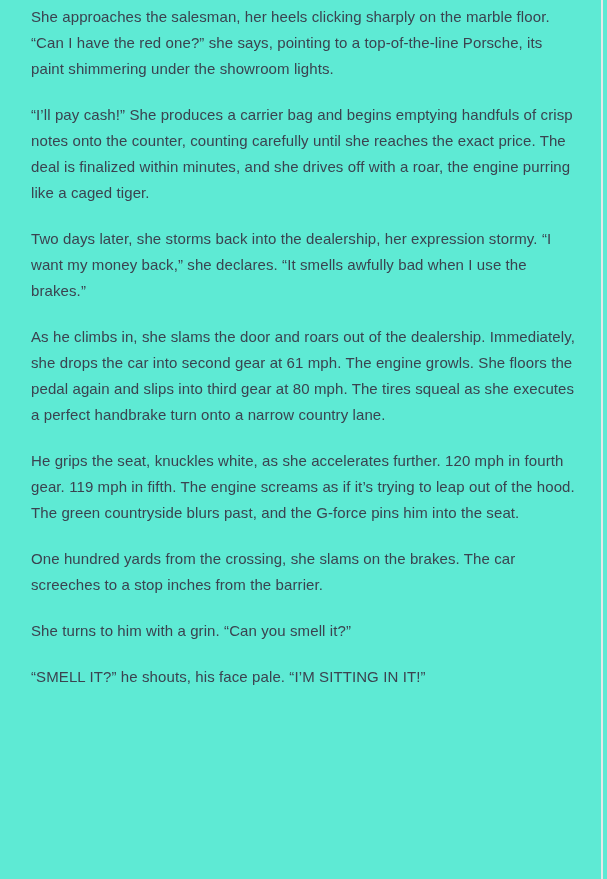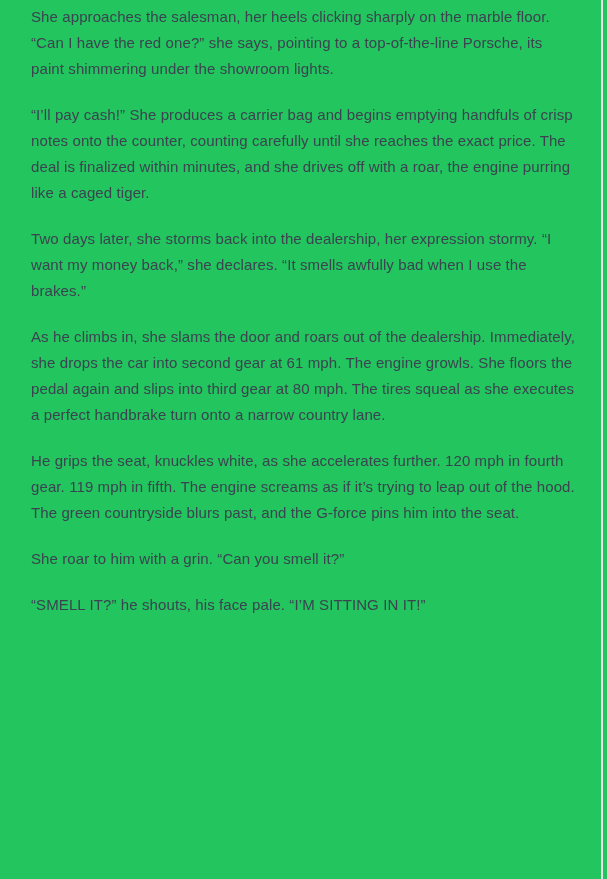--- a/index.html
+++ b/index.html
@@ -7,21 +7,21 @@
     padding: 0;
     background: #ffffff;
     width: 607px;
     height: 879px;
     overflow: hidden;
   }
   .page {
     position: relative;
     width: 607px;
     height: 879px;
-    background: #22c55e;
+    background: #5eead4;
     font-family: "Liberation Sans", "DejaVu Sans", sans-serif;
   }
   .content {
     box-sizing: border-box;
     padding: 4px 30px 0 31px;
     max-width: 607px;
   }
   .content p {
     margin: 0 0 20px 0;
     font-size: 15px;
@@ -42,17 +42,18 @@
 </head>
 <body>
 
 <div class="page">
   <div class="content">
     <p>She approaches the salesman, her heels clicking sharply on the marble floor. “Can I have the red one?” she says, pointing to a top-of-the-line Porsche, its paint shimmering under the showroom lights.</p>
     <p>“I’ll pay cash!” She produces a carrier bag and begins emptying handfuls of crisp notes onto the counter, counting carefully until she reaches the exact price. The deal is finalized within minutes, and she drives off with a roar, the engine purring like a caged tiger.</p>
     <p>Two days later, she storms back into the dealership, her expression stormy. “I want my money back,” she declares. “It smells awfully bad when I use the brakes.”</p>
     <p>As he climbs in, she slams the door and roars out of the dealership. Immediately, she drops the car into second gear at 61 mph. The engine growls. She floors the pedal again and slips into third gear at 80 mph. The tires squeal as she executes a perfect handbrake turn onto a narrow country lane.</p>
     <p>He grips the seat, knuckles white, as she accelerates further. 120 mph in fourth gear. 119 mph in fifth. The engine screams as if it’s trying to leap out of the hood. The green countryside blurs past, and the G-force pins him into the seat.</p>
-    <p>She roar to him with a grin. “Can you smell it?”</p>
+    <p>One hundred yards from the crossing, she slams on the brakes. The car screeches to a stop inches from the barrier.</p>
+    <p>She turns to him with a grin. “Can you smell it?”</p>
     <p>“SMELL IT?” he shouts, his face pale. “I’M SITTING IN IT!”</p>
   </div>
   <div class="scrollbar-track"></div>
 </div>
 
 </body></html>

